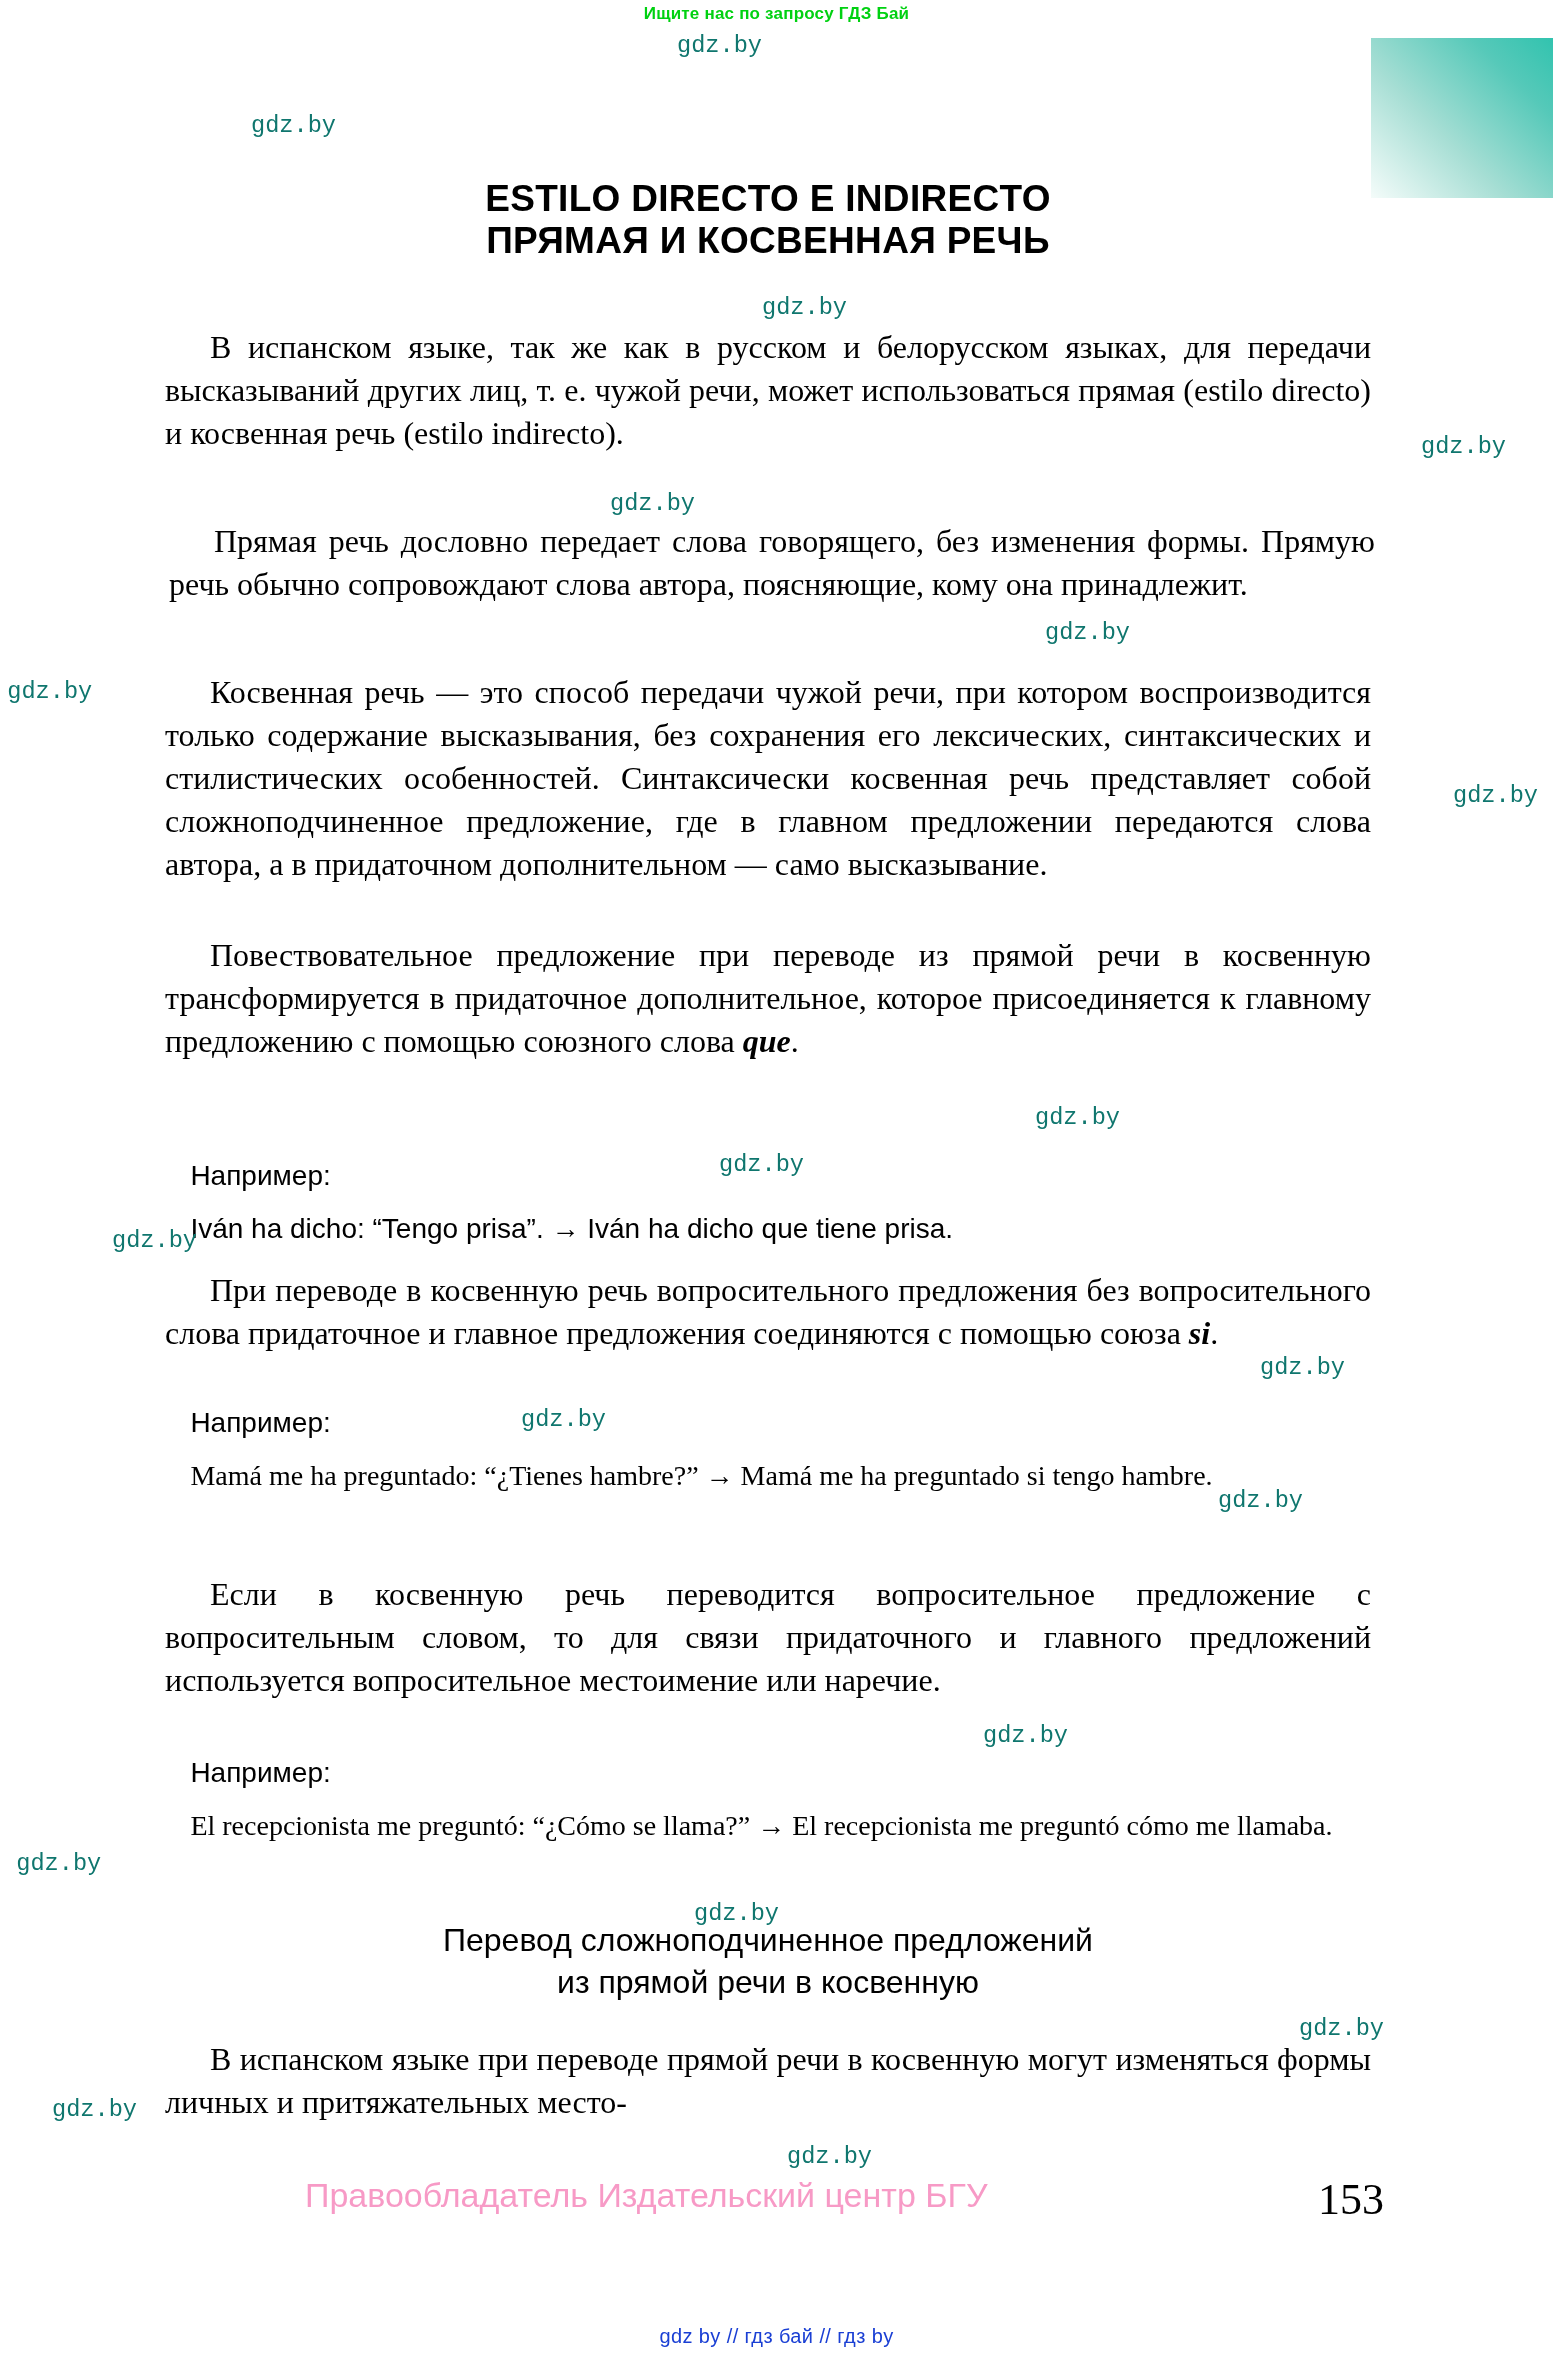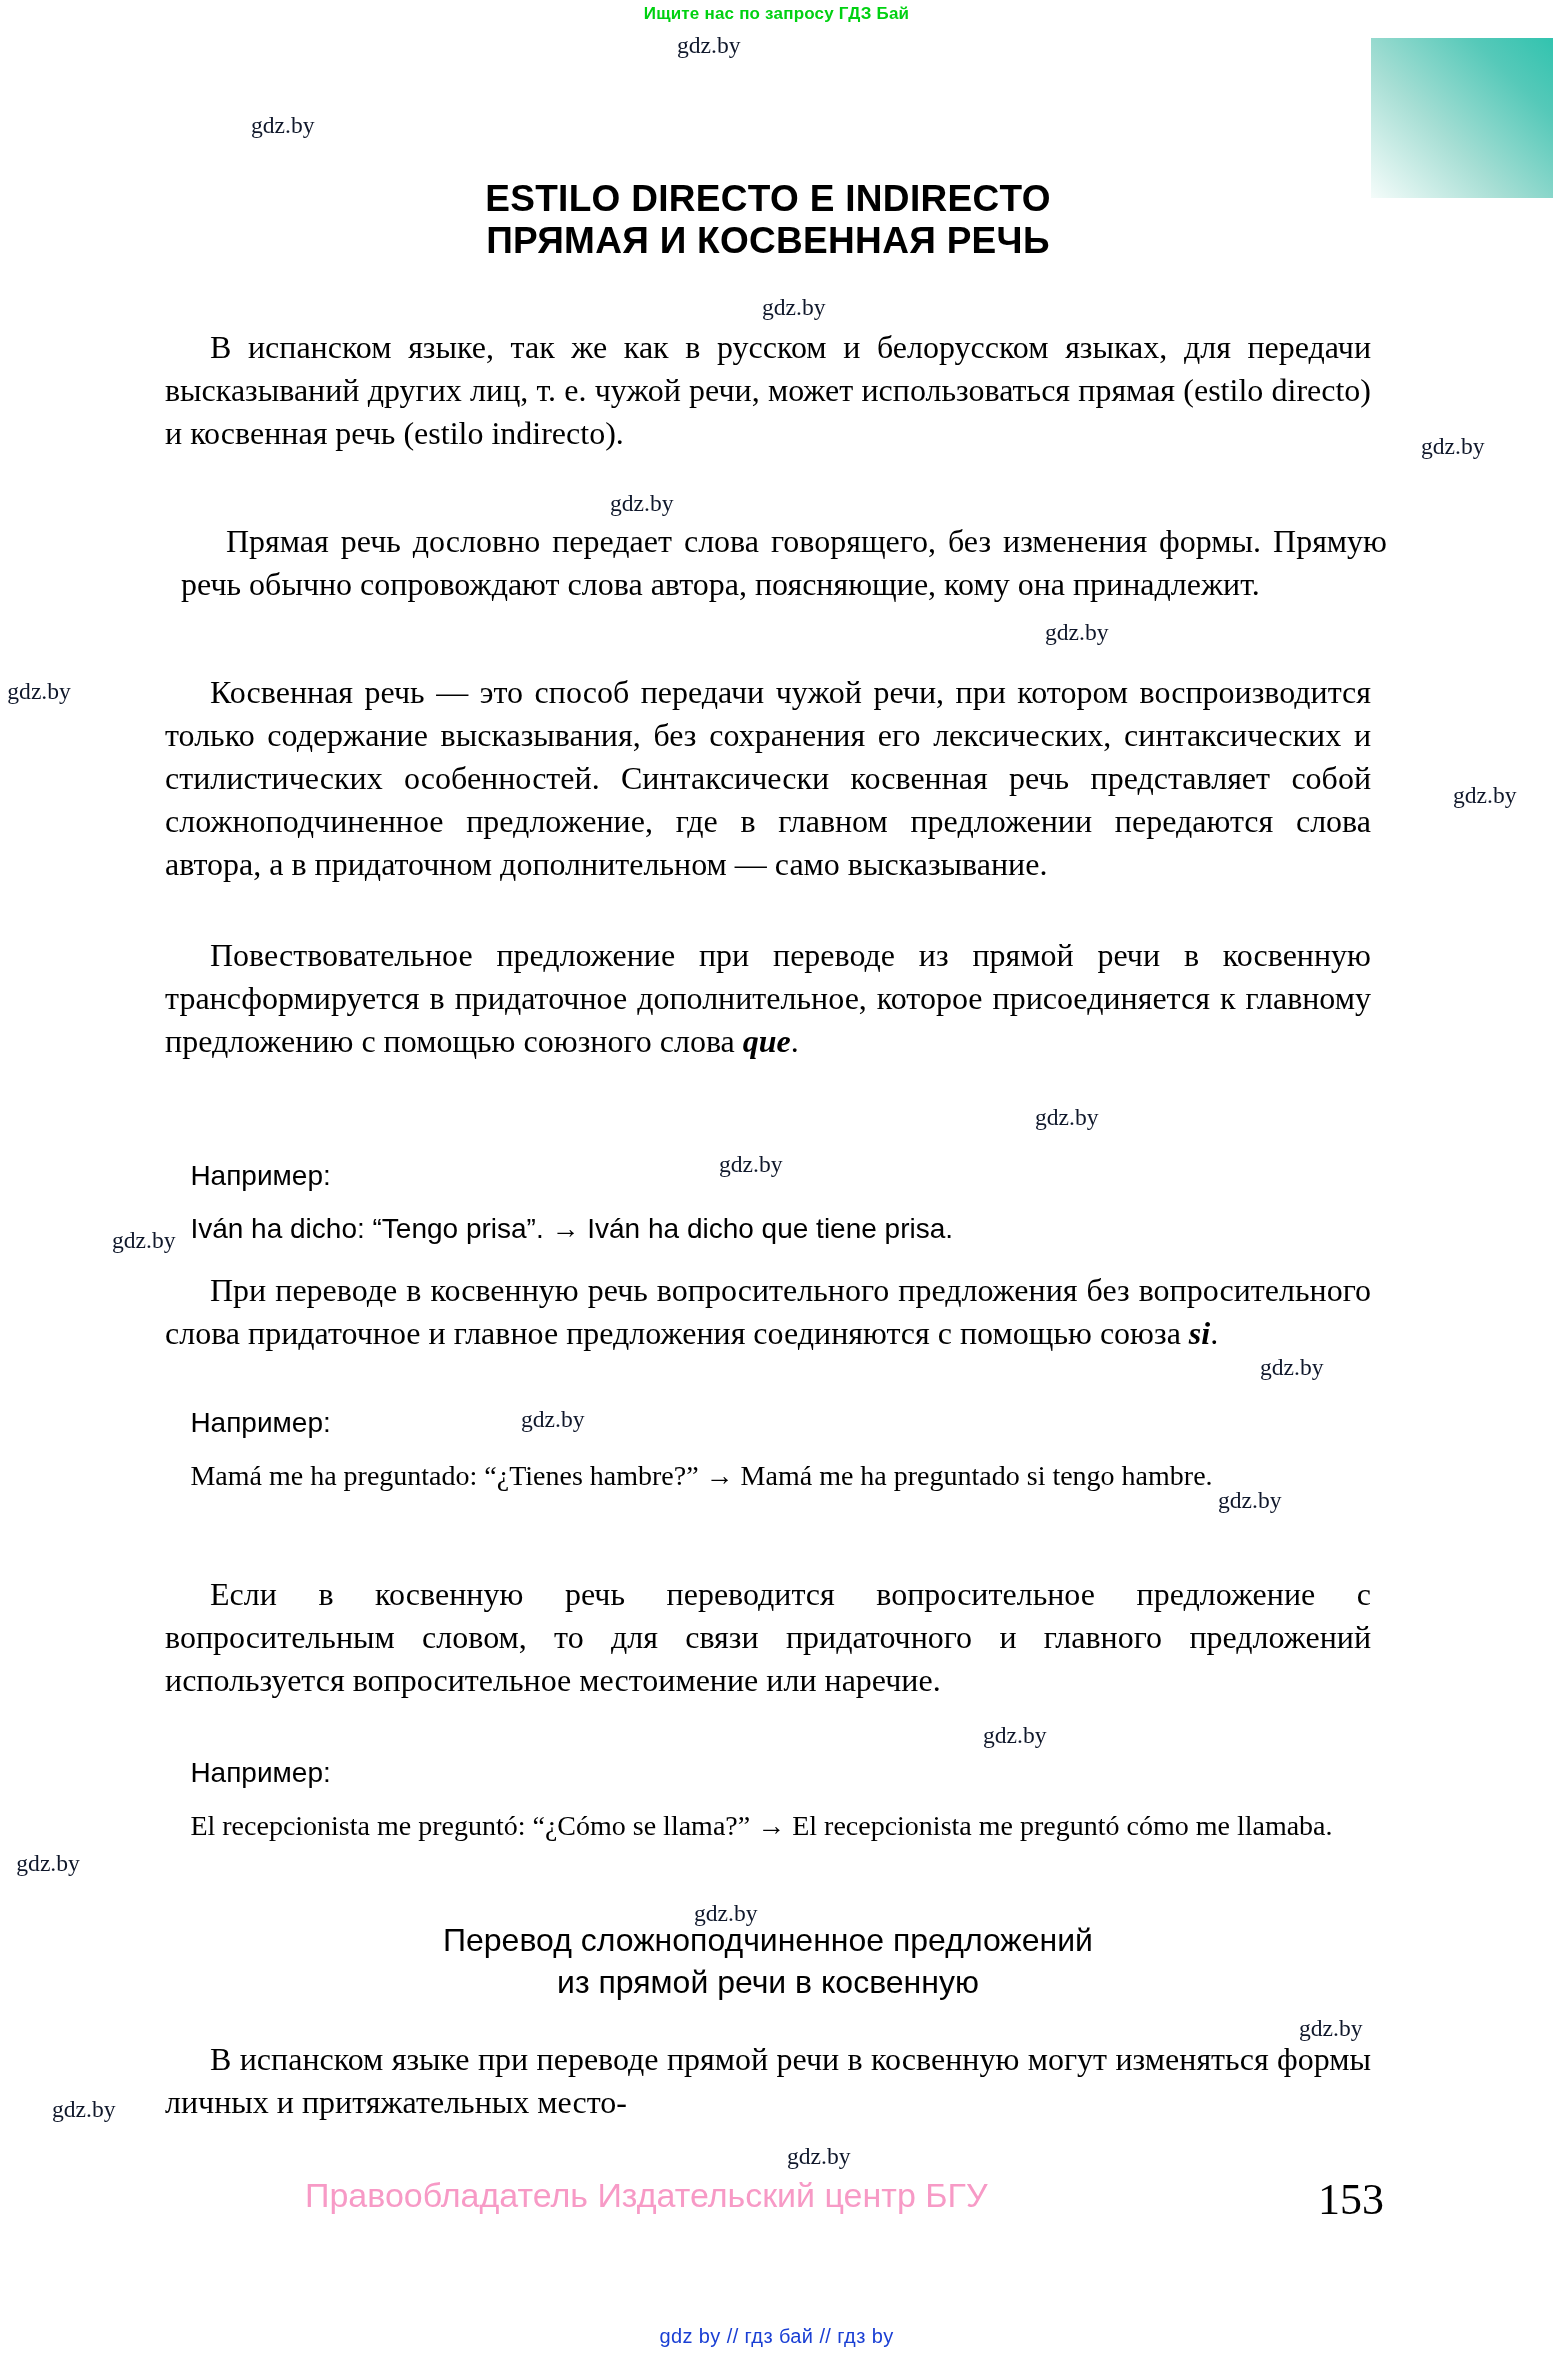--- a/index.html
+++ b/index.html
@@ -104,23 +104,23 @@
   }
   .ex-text.justified {
     text-align: justify;
     text-justify: inter-word;
     font-family: Liberation Serif, serif;
   }
 
   
   .wm {
     position: absolute;
-    font-family: Liberation Serif, serif;
+    font-family: Liberation Mono, monospace;
     font-size: 23.6px;
-    color: #0f172a;
+    color: #0f766e;
     white-space: nowrap;
   }
 
   
   .copyright {
     position: absolute;
     left: 305px;
     top: 2176px;
     font-family: "Liberation Sans", "DejaVu Sans", sans-serif;
     font-size: 34px;
@@ -163,21 +163,21 @@
       <div class="doc-title">
         <span class="line">ESTILO DIRECTO E INDIRECTO</span>
         <span class="line">ПРЯМАЯ И КОСВЕННАЯ РЕЧЬ</span>
       </div>
     </div>
 
     <div style="position:absolute; left:0; top:326px; width:1206px;">
       <p class="body-par" style="text-indent:45px;">В испанском языке, так же как в русском и белорусском языках, для передачи высказываний других лиц, т. е. чужой речи, может использоваться прямая (estilo directo) и косвенная речь (estilo indirecto).</p>
     </div>
 
-    <div style="position:absolute; left:16px; top:520px; width:1206px;">
+    <div style="position:absolute; left:4px; top:520px; width:1206px;">
       <p class="body-par" style="text-indent:45px;">Прямая речь дословно передает слова говорящего, без изменения формы. Прямую речь обычно сопровождают слова автора, поясняющие, кому она принадлежит.</p>
     </div>
 
     <div style="position:absolute; left:0; top:671px; width:1206px;">
       <p class="body-par" style="text-indent:45px;">Косвенная речь — это способ передачи чужой речи, при котором воспроизводится только содержание высказывания, без сохранения его лексических, синтаксических и стилистических особенностей. Синтаксически косвенная речь представляет собой сложноподчиненное предложение, где в главном предложении передаются слова автора, а в придаточном дополнительном — само высказывание.</p>
     </div>
 
     <div style="position:absolute; left:0; top:934px; width:1206px;">
       <p class="body-par" style="text-indent:45px;"><span>Повествовательное предложение при переводе из прямой речи в косвенную трансформируется в придаточное дополнительное, которое присоединяется к главному предложению с помощью союзного слова </span><span class="ital">que</span><span>.</span></p>
     </div>

